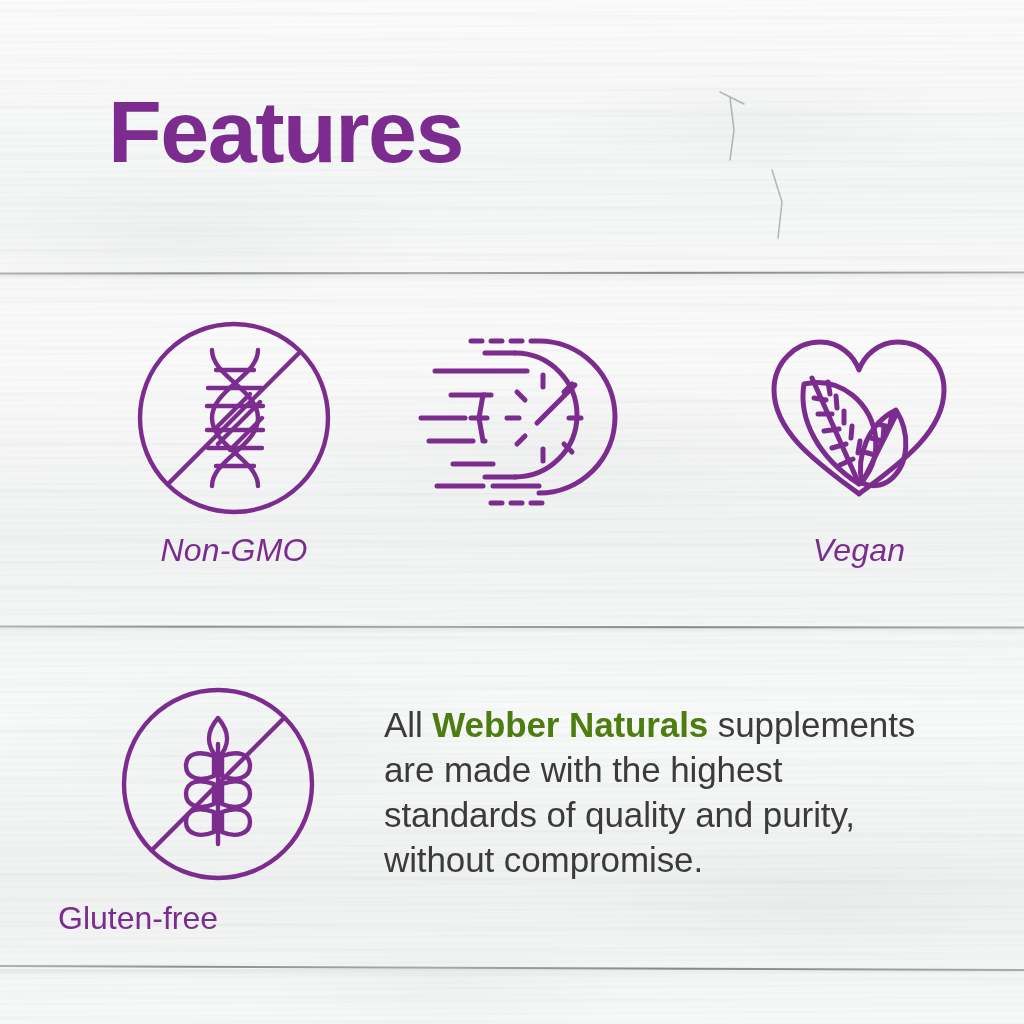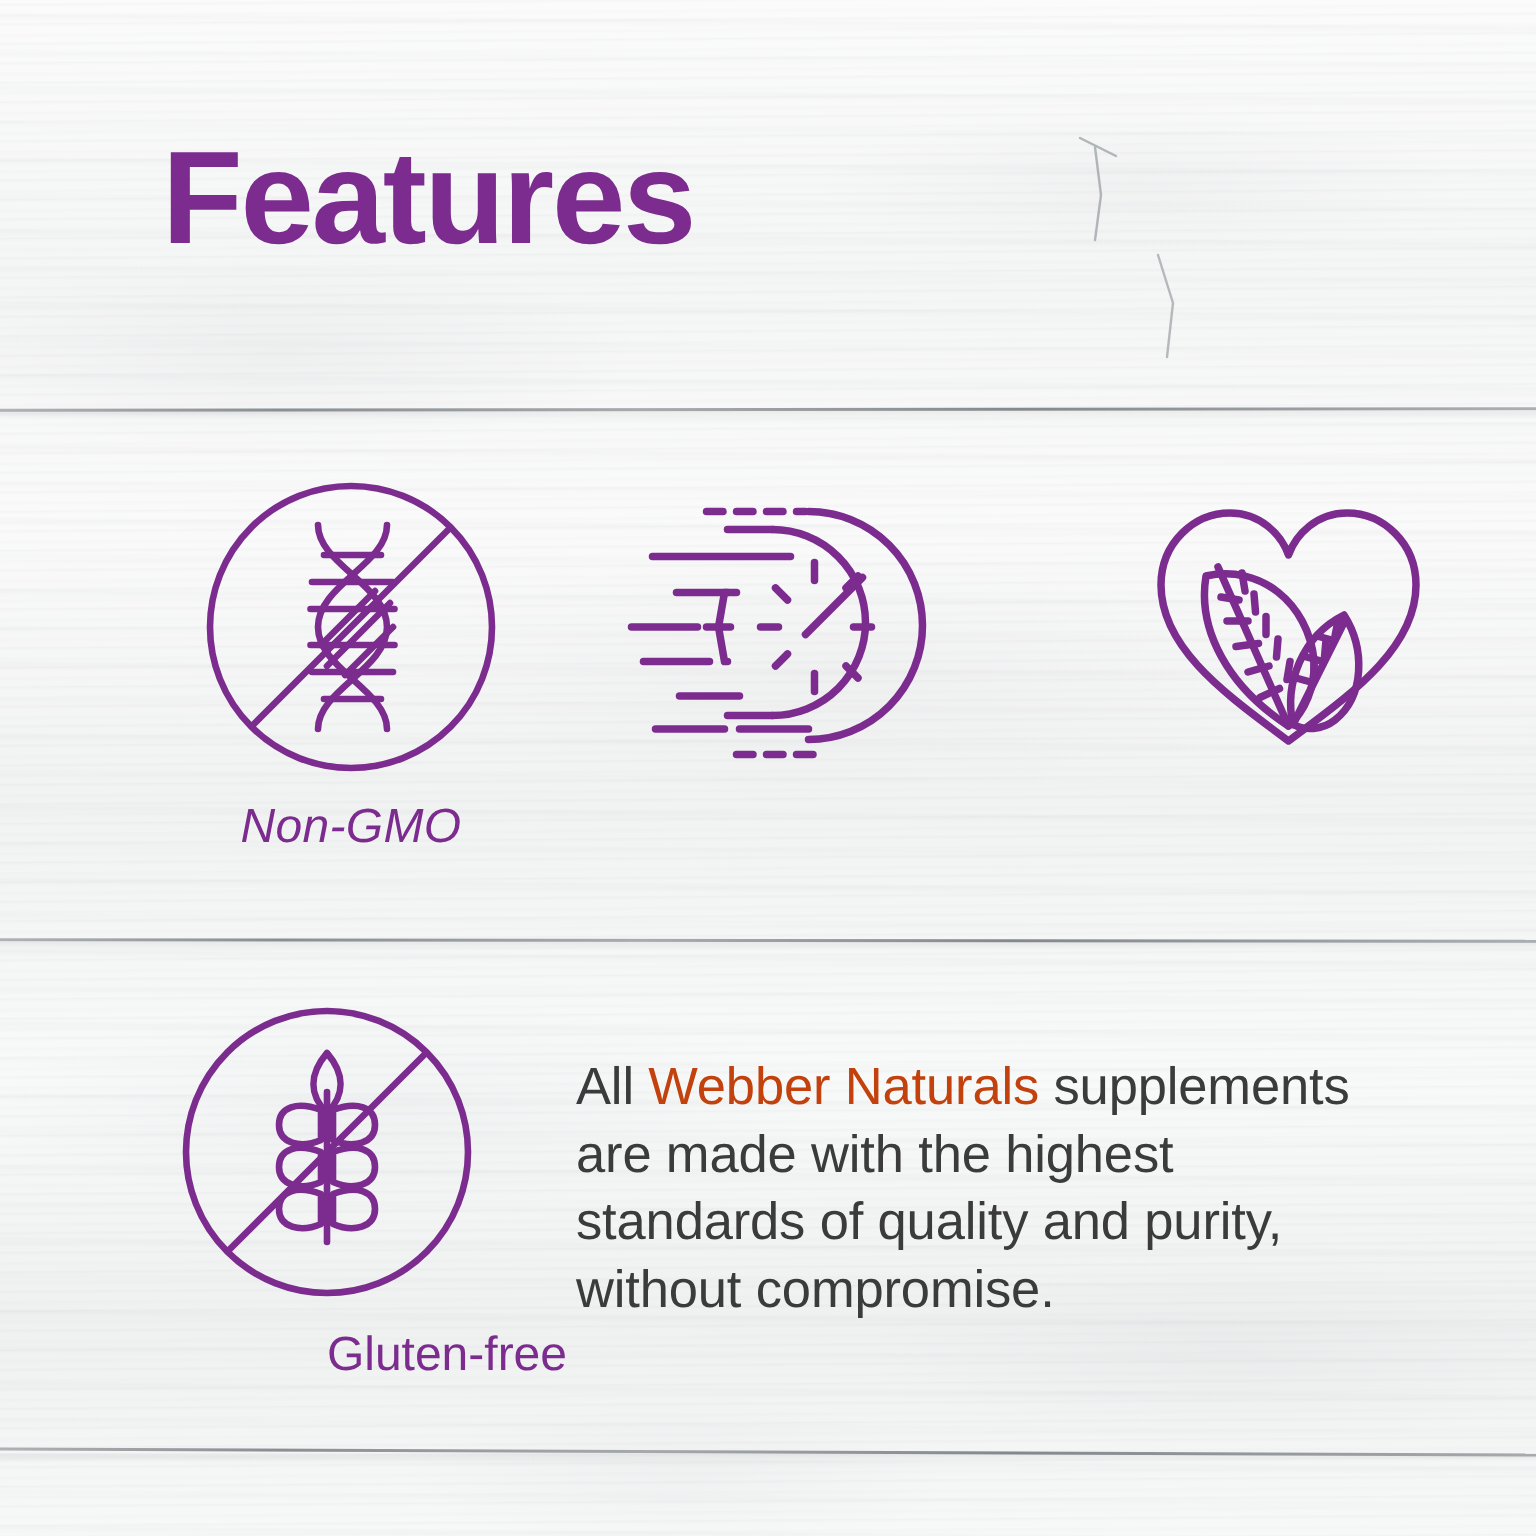--- a/index.html
+++ b/index.html
@@ -111,35 +111,35 @@
     letter-spacing:0.2px;
     white-space:nowrap;
   }
   .f-nongmo      { left:58px;  width:320px; }
   .f-quick       { left:368px; width:300px; }
   .f-vegan       { left:688px; width:310px; }
 
   
   .bottom { position:absolute; left:0; top:668px; width:1024px; }
   .f-gluten {
-    position:absolute; left:58px; top:0; width:320px; text-align:right;
+    position:absolute; left:58px; top:16px; width:320px; text-align:left;
   }
   .f-gluten .art { height:200px; display:flex; align-items:center; justify-content:center; }
   .f-gluten .cap {
     margin-top:16px; font-size:32px; color:#7b2c8e; white-space:nowrap;
   }
 
   .blurb {
     position:absolute; left:384px; top:34px; width:560px;
     color:#3b3b3b;
     font-size:35px;
     line-height:45px;
     letter-spacing:-0.1px;
   }
-  .blurb b { font-weight:400; color:#c2410c; }
+  .blurb b { font-weight:700; color:#4d7c0f; }
 
   svg { display:block; overflow:visible; }
 </style>
 </head>
 <body>
 
 <div class="stage">
 
   <div class="wood-base"></div>
   <div class="wood-grain"></div>
@@ -250,20 +250,21 @@
               <path d="M62 72 L50 70 M68 86 L54 86 M75 101 L60 103 M82 116 L68 120 M89 131 L76 137"></path>
               <path d="M66 66 L64 54 M73 80 L72 68 M80 95 L80 83 M87 110 L88 98 M94 125 L96 113"></path>
 
               <path d="M98 155 C 92 128, 104 96, 132 82 C 146 104, 146 136, 126 152 C 117 159, 106 159, 98 155 Z"></path>
               <line x1="98" y1="155" x2="133" y2="85"></line>
               <path d="M111 127 L100 124 M118 113 L107 110 M125 99 L114 96"></path>
               <path d="M112 124 L112 112 M119 110 L120 99 M126 96 L128 86"></path>
             </g>
           </svg>
         </div>
+        <div class="cap">Vegan</div>
       </div>
 
     </div>
 
     <div class="bottom">
 
       <div class="f-gluten">
         <div class="art">
           <svg width="200" height="200" viewBox="0 0 200 200">
             <g fill="none" stroke="#7b2c8e" stroke-width="4.4" stroke-linecap="round" stroke-linejoin="round">

